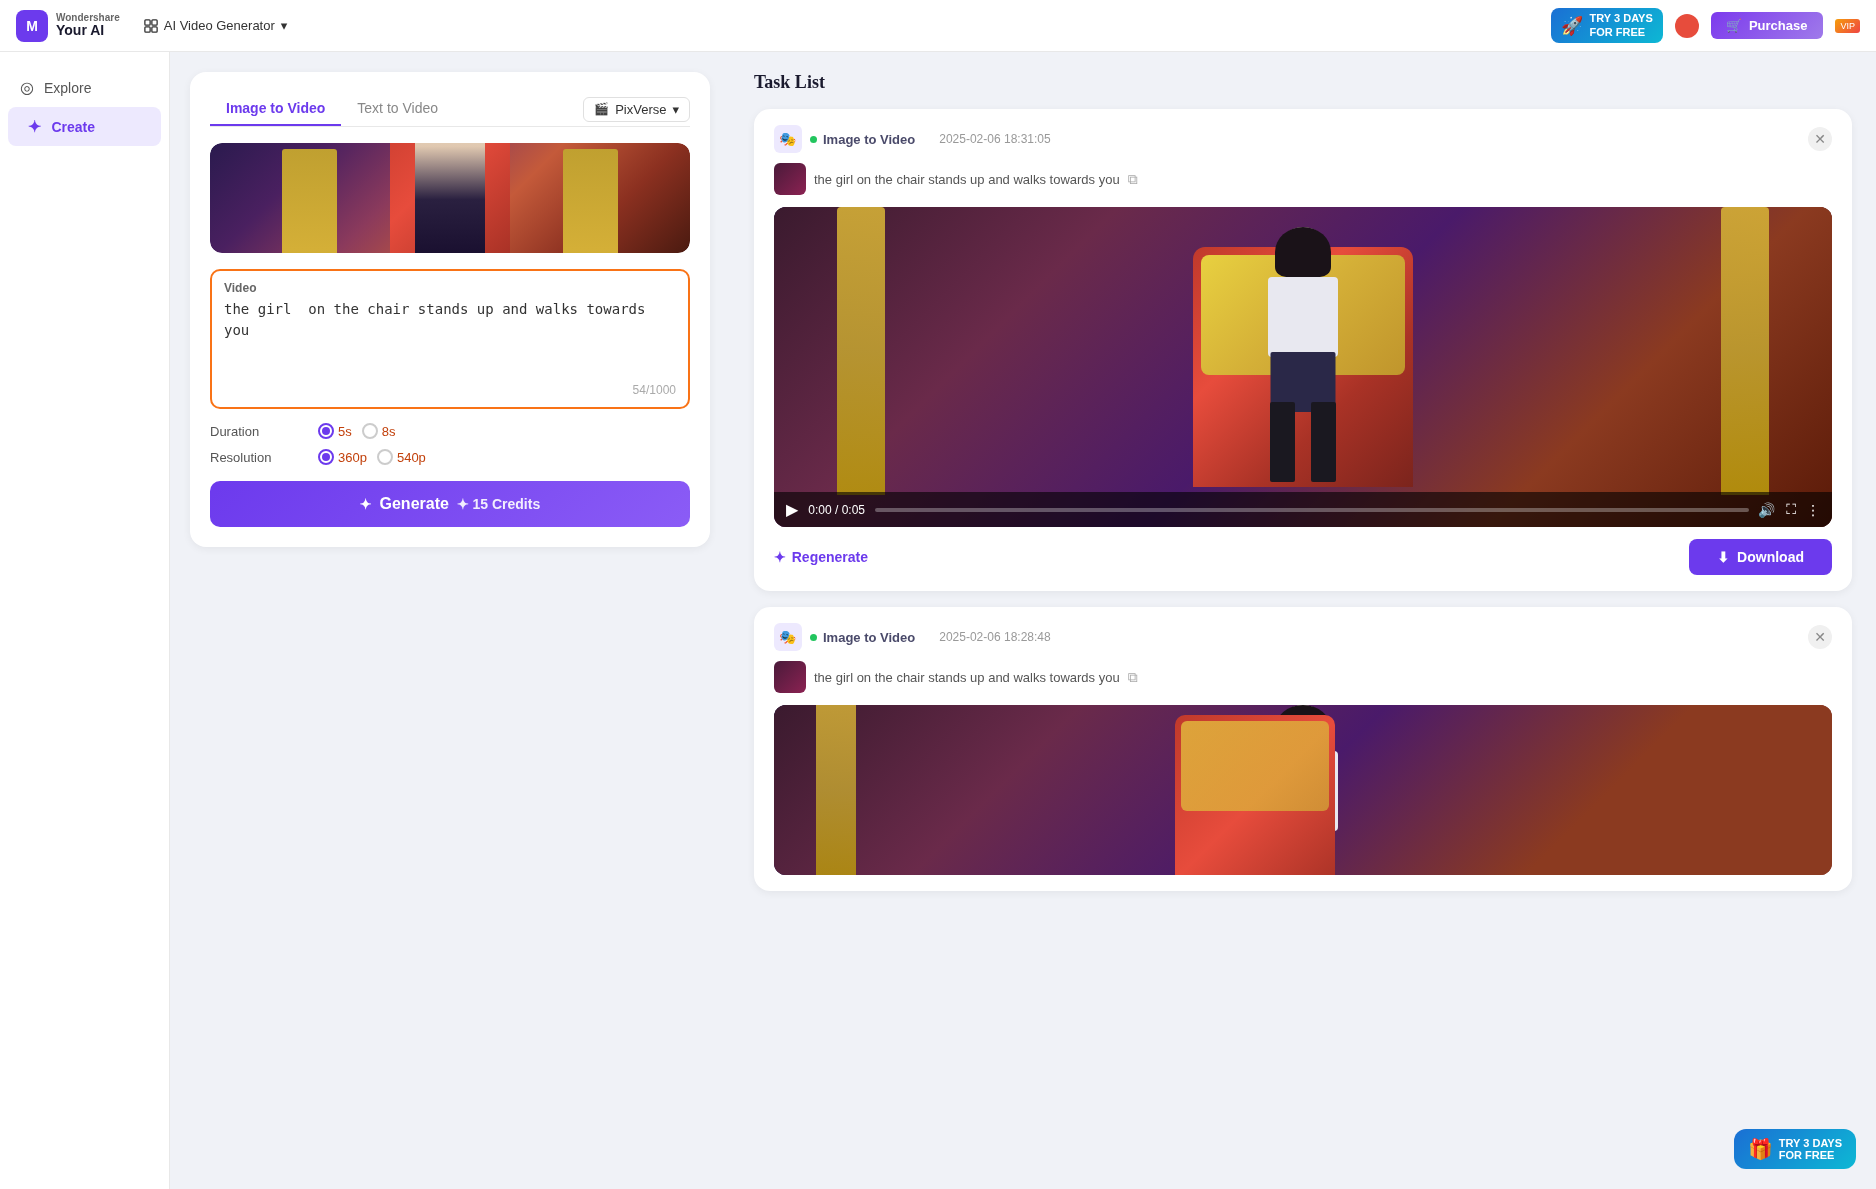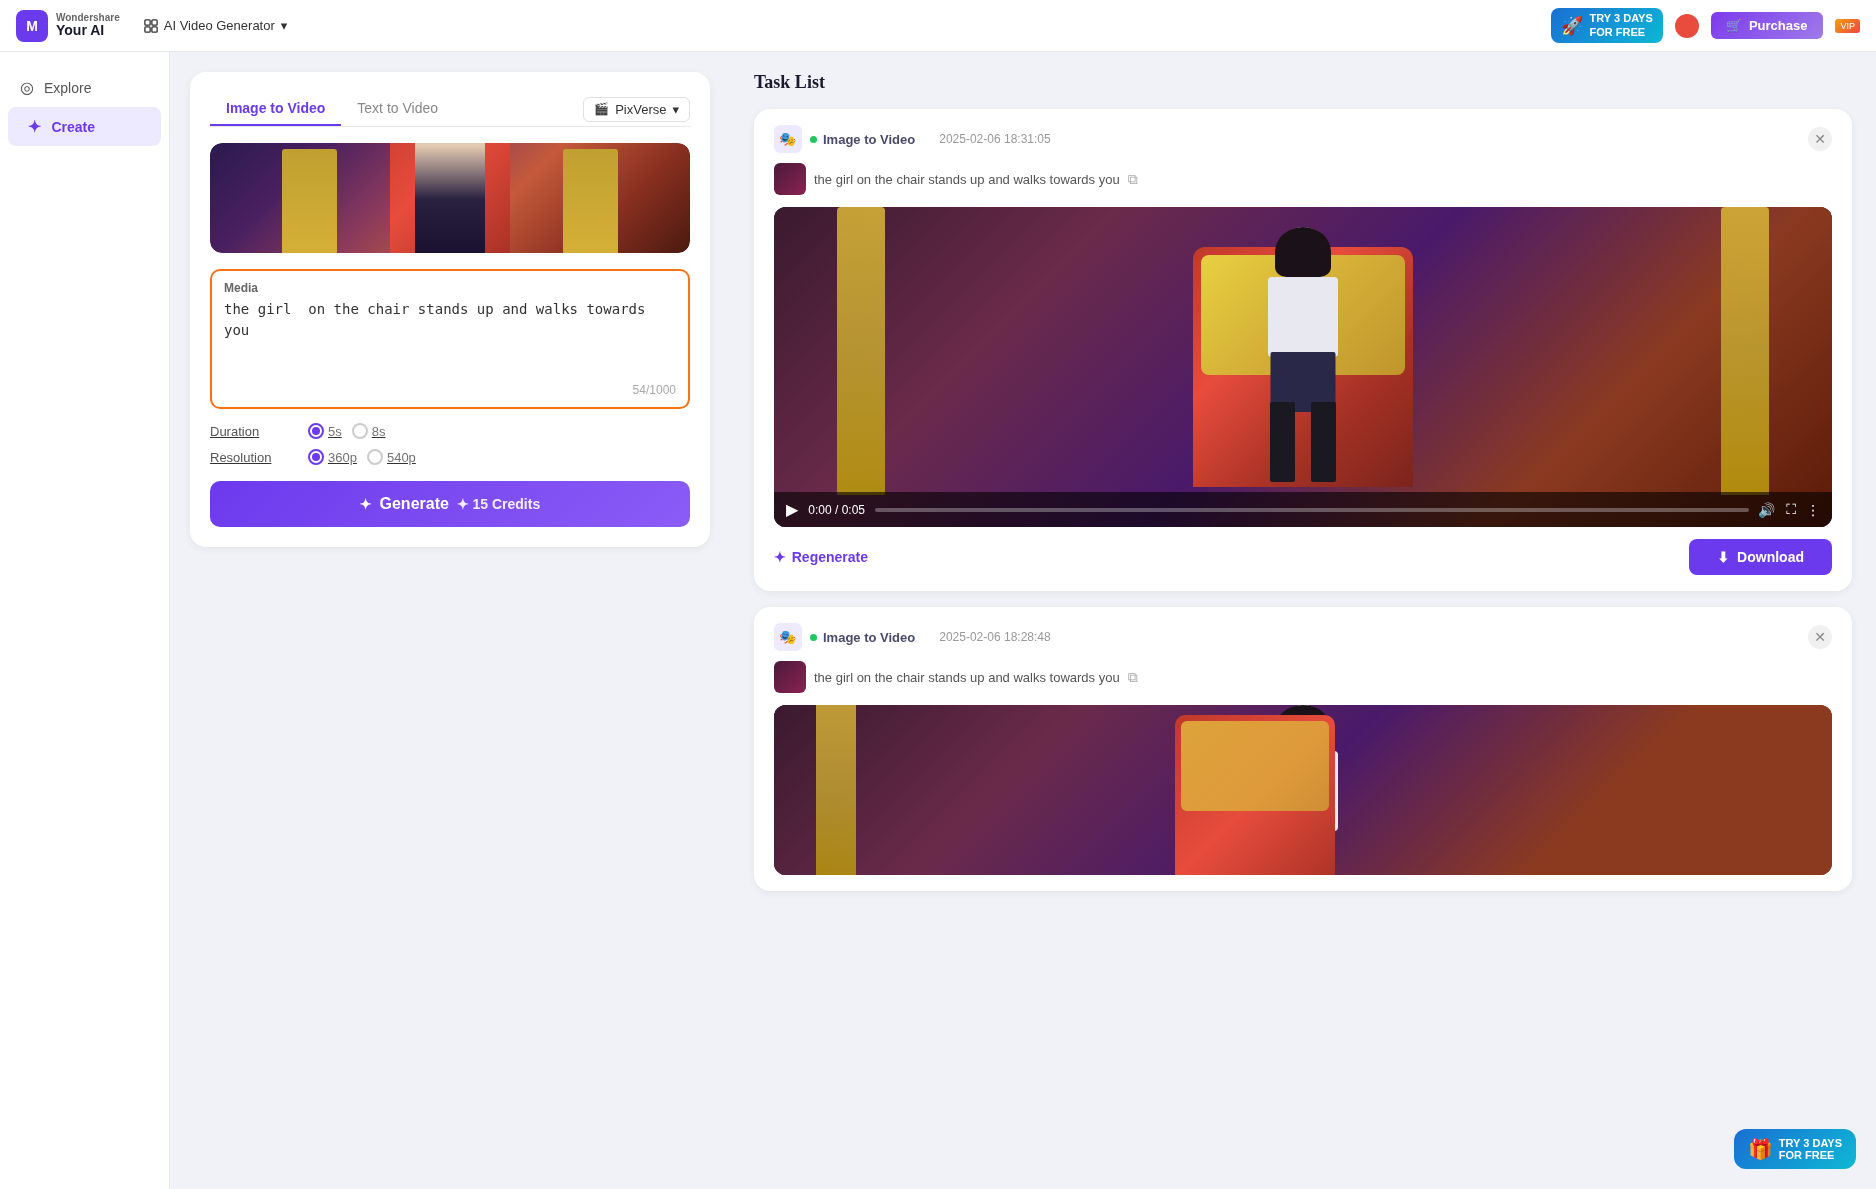--- a/index.html
+++ b/index.html
@@ -89,24 +89,24 @@
       margin-bottom: 14px; position: relative; background: #fff;
     }
     .prompt-textarea {
       width: 100%; border: none; outline: none; resize: none;
       font-size: 14px; color: #333; line-height: 1.5; height: 80px; background: transparent;
     }
     .char-count { text-align: right; font-size: 12px; color: #aaa; margin-top: 0; }
 
     
     .options-row { display: flex; align-items: center; gap: 24px; margin-bottom: 10px; }
-    .option-group { display: flex; align-items: center; gap: 18px; text-decoration: underline; }
+    .option-group { display: flex; align-items: center; gap: 28px; }
     .option-label { font-size: 13px; color: #555; font-weight: 500; min-width: 80px; }
     .radio-group { display: flex; align-items: center; gap: 10px; }
-    .radio-option { display: flex; align-items: center; gap: 4px; cursor: pointer; font-size: 13px; color: #737373; }
+    .radio-option { display: flex; align-items: center; gap: 4px; cursor: pointer; font-size: 13px; color: #c2410c; }
     .radio-circle {
       width: 16px; height: 16px; border-radius: 50%; border: 2px solid #ccc;
       display: flex; align-items: center; justify-content: center;
     }
     .radio-circle.selected { border-color: #6c3aed; }
     .radio-circle.selected::after {
       content: ''; width: 8px; height: 8px; border-radius: 50%; background: #6c3aed;
     }
 
     
@@ -274,21 +274,21 @@
         <div class="video-bg" style="width:100%;height:100%;border-radius:12px;overflow:hidden;position:relative;">
 
           <div style="position:absolute;left:15%;top:5%;width:55px;height:200px;background:linear-gradient(180deg,#c0a030,#d4af37,#b8960c);border-radius:3px;"></div>
           <div style="position:absolute;right:15%;top:5%;width:55px;height:200px;background:linear-gradient(180deg,#c0a030,#d4af37,#b8960c);border-radius:3px;"></div>
           <div style="position:absolute;left:50%;transform:translateX(-50%);bottom:0;width:120px;height:180px;background:linear-gradient(135deg,#c0392b,#e74c3c,#a93226);border-radius:8px 8px 0 0;"></div>
           <div style="position:absolute;left:50%;transform:translateX(-50%);bottom:0;width:70px;height:160px;background:linear-gradient(180deg,#f0e8d8,#e0c8b0,#2a2040,#1a1030);border-radius:4px 4px 0 0;"></div>
         </div>
       </div>
 
       <div class="prompt-box">
-        <div class="prompt-label">Media</div>
+        <div class="prompt-label">Video</div>
         <textarea class="prompt-textarea" style="">the girl  on the chair stands up and walks towards you</textarea>
         <div class="char-count">54/1000</div>
       </div>
 
       <div class="options-row">
         <div class="option-group">
           <span class="option-label">Duration</span>
           <div class="radio-group">
             <label class="radio-option">
               <div class="radio-circle selected"></div>

